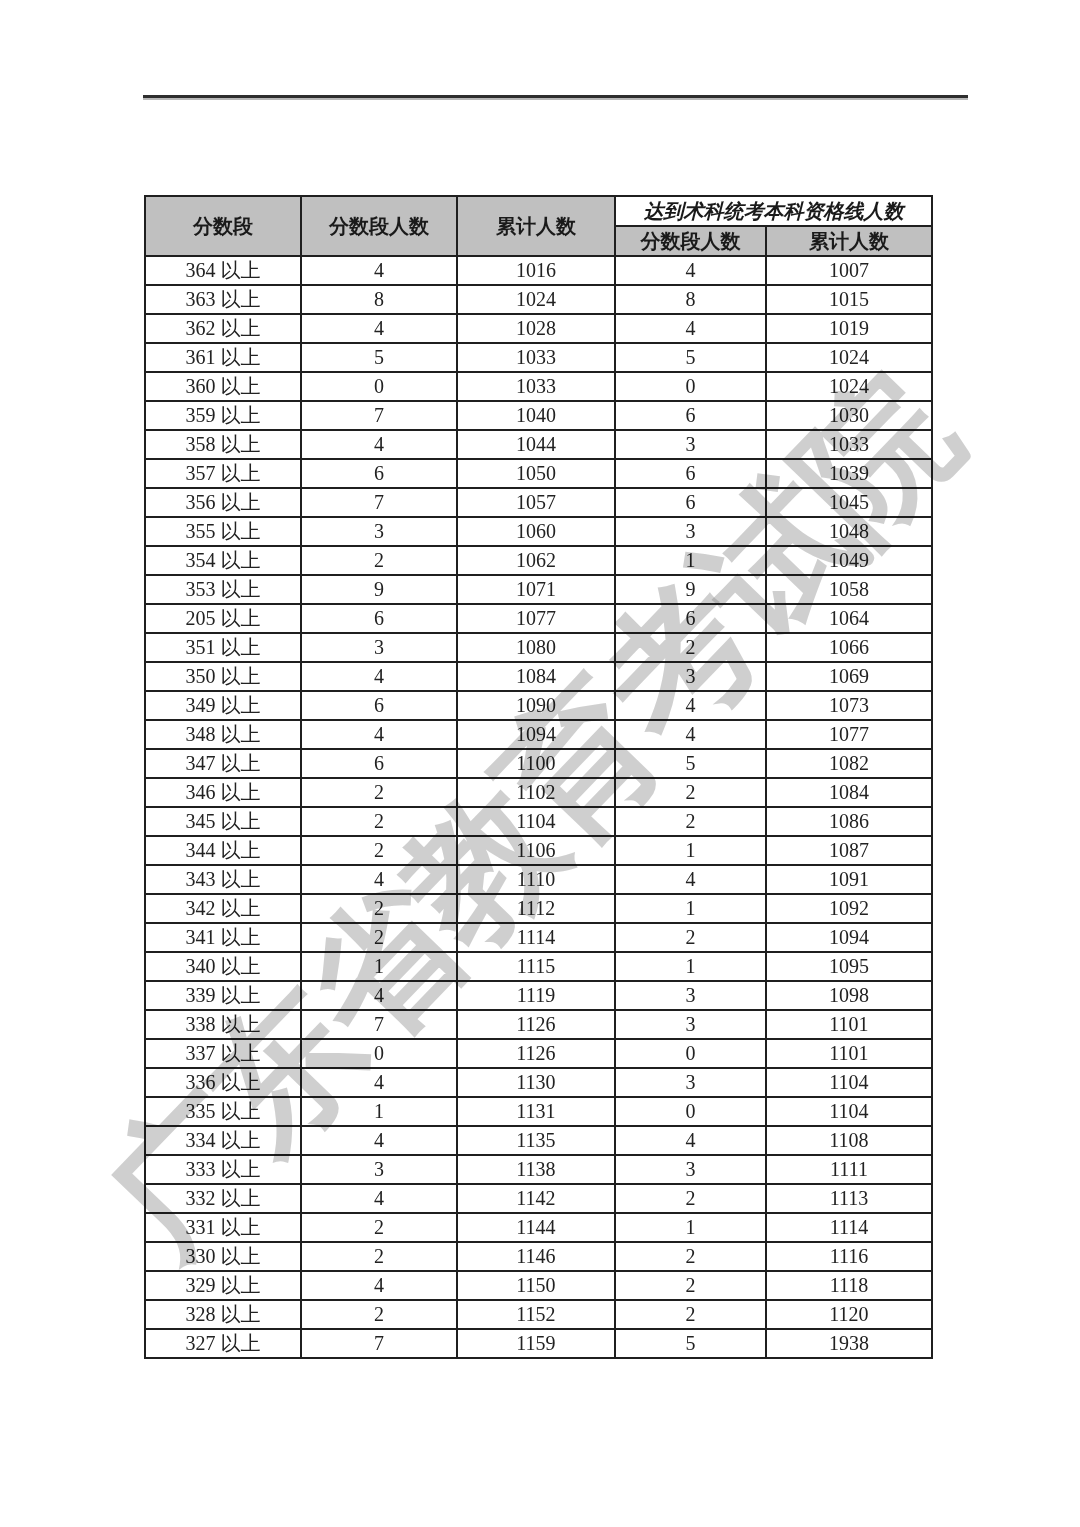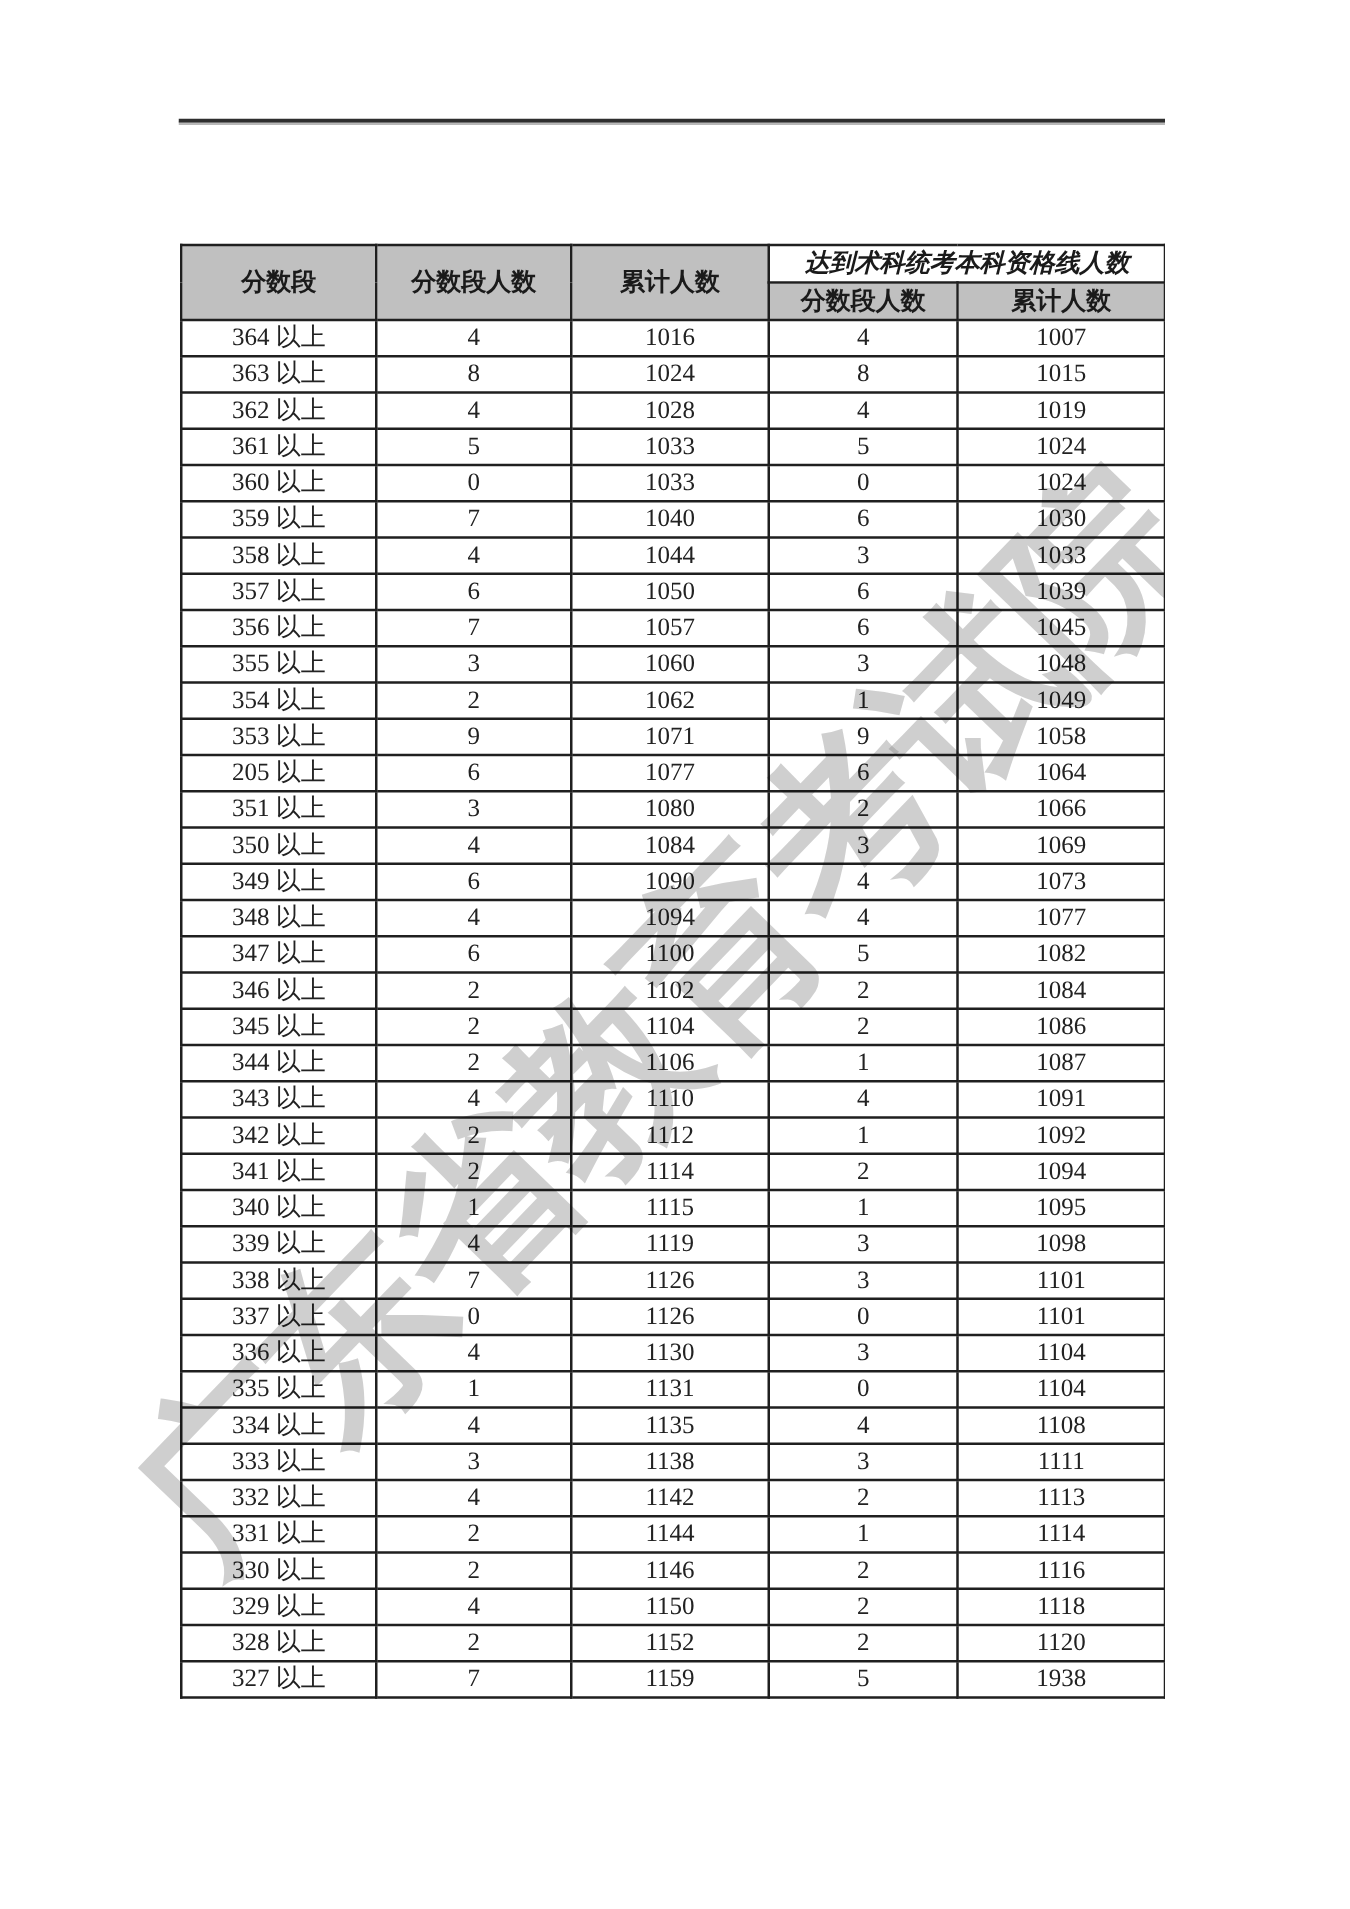--- a/index.html
+++ b/index.html
@@ -1,19 +1,19 @@
 <!DOCTYPE html>
 <html style="--header-bg: #c0c0c0; --border-color: #1f1f1f; --rule-color: #2e2e2e; --watermark-color: rgba(140,140,140,0.42);"><head>
 <meta charset="utf-8">
 <style>
   * { margin: 0; padding: 0; box-sizing: border-box; }
   html, body { background: #ffffff; }
   .page {
     position: relative;
-    width: 932px;
+    width: 1080px;
     height: 1527px;
     background: #ffffff;
     overflow: hidden;
     font-family: "Liberation Serif", "DejaVu Serif", serif;
   }
   .header-rule {
     position: absolute;
     left: 143px;
     top: 95px;
     width: 825px;

